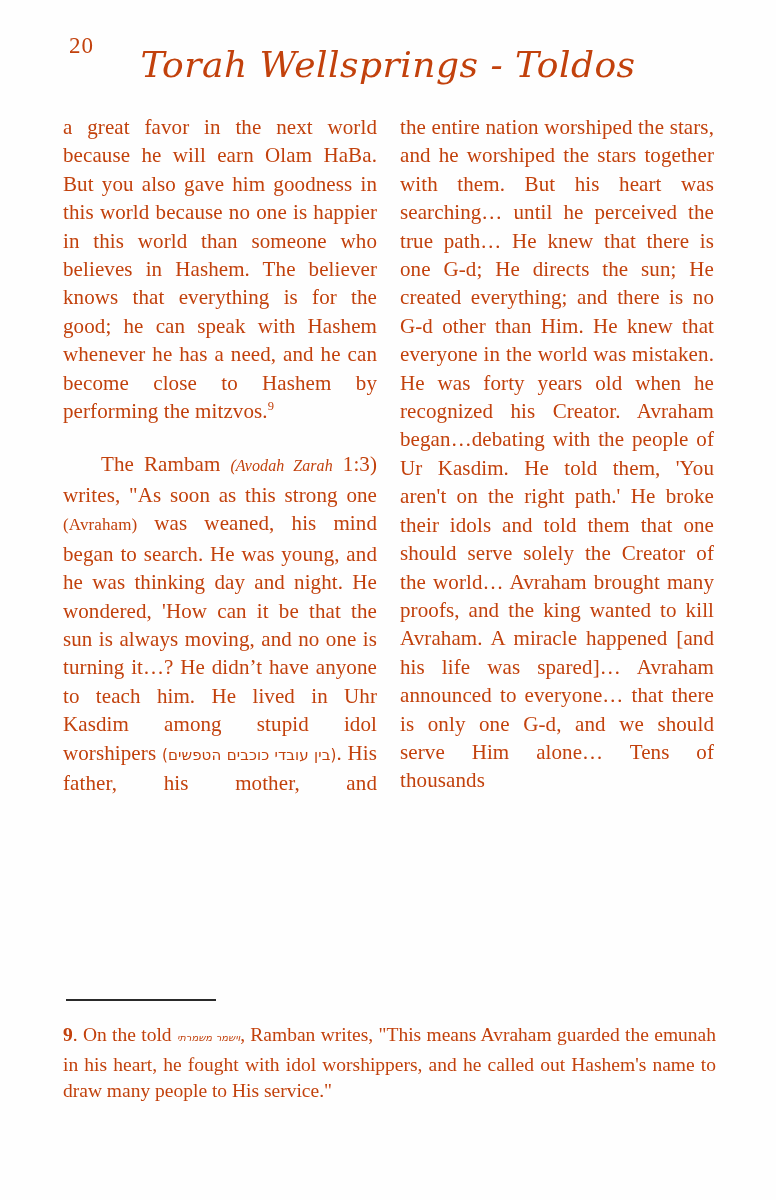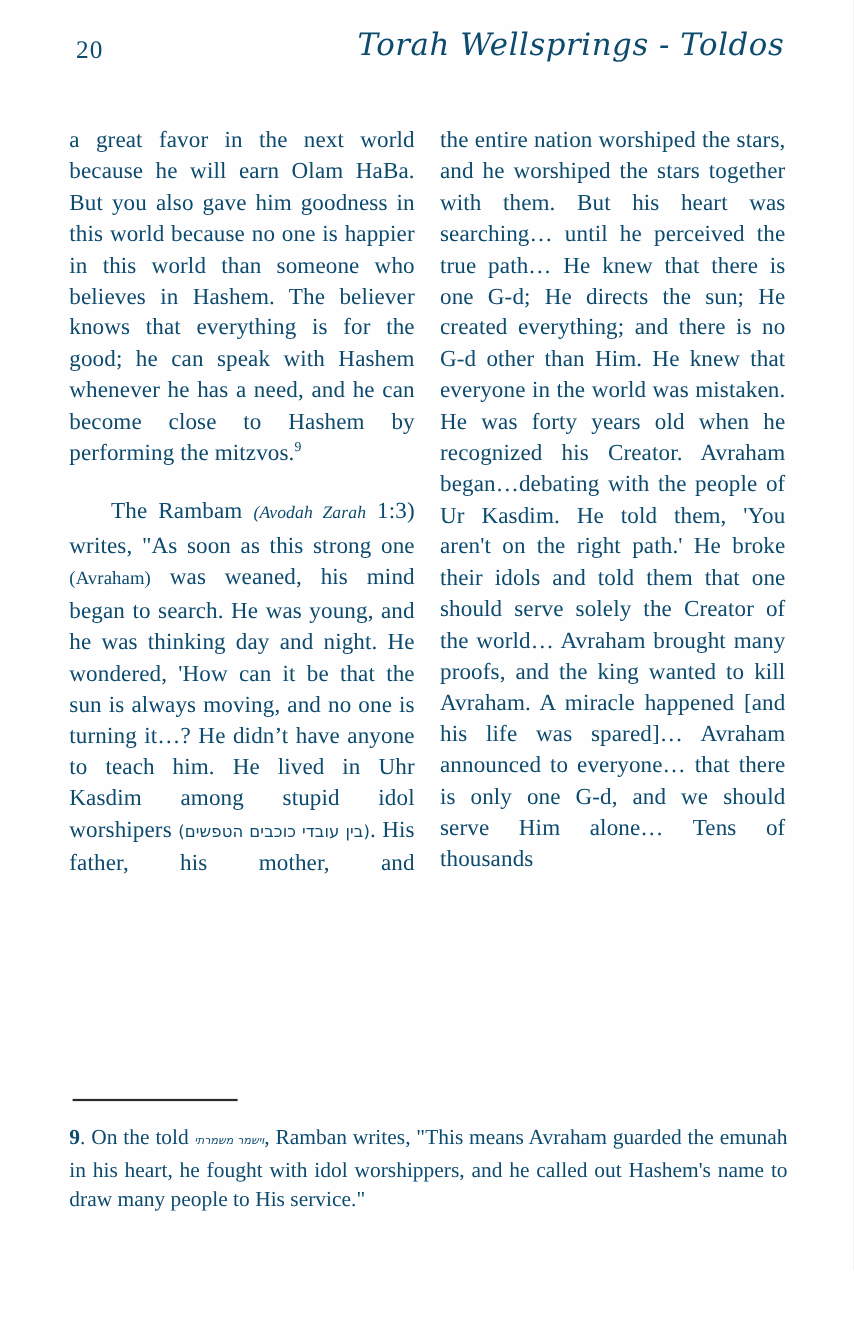--- a/index.html
+++ b/index.html
@@ -1,36 +1,37 @@
 <!DOCTYPE html>
 <html><head>
 <meta charset="utf-8">
 <style>
   html,body { margin:0; padding:0; background:#e8e8e8; }
   .page {
     position:relative;
     width:776px; height:1200px;
     margin:0 auto;
     background:#fefefe;
-    color:#0c4a6e;
+    color:#c2410c;
     font-family:"Liberation Serif", serif;
     overflow:hidden;
   }
   
   .page-header { position:absolute; top:24px; left:63px; right:63px; height:48px; }
   .page-number {
     position:absolute; left:6px; top:9px;
     font-size:23px; letter-spacing:1px;
   }
   .page-title {
-    text-align:right;
+    text-align:center;
     font-family:"DejaVu Serif", serif;
     font-style:italic;
-    font-size:28px;
+    font-size:36px;
     letter-spacing:0.5px;
+    margin-top:20px;
   }
   
   .text-columns {
     position:absolute; top:113px; left:63px; width:652px;
     display:flex; gap:23px;
   }
   .text-col {
     width:314px;
     font-size:21px;
     line-height:28.4px;

